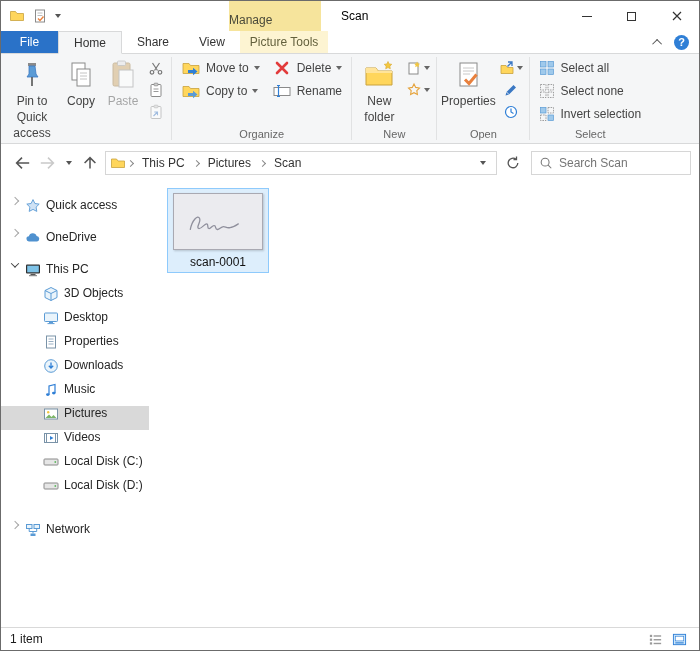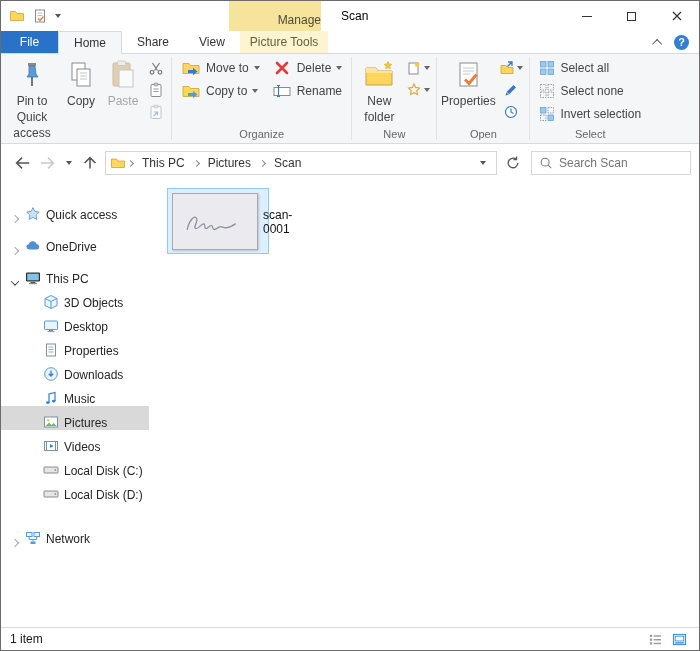--- a/index.html
+++ b/index.html
@@ -6,21 +6,21 @@
   html,body { width:700px; height:651px; }
   body { font-family:"Liberation Sans", sans-serif; font-size:12px; color:#1a1a1a; background:#fff; }
 
   .window { width:700px; height:651px; border:1px solid #6b6b6b; background:#fff; display:flex; flex-direction:column; position:relative; }
 
   
   .titlebar { height:30px; display:flex; align-items:center; position:relative; background:#fff; flex:0 0 auto; }
   .qat { display:flex; align-items:center; gap:7px; padding-left:8px; }
   .qat .icon16 { width:16px; height:16px; display:block; }
   .tri-down { width:0; height:0; border-left:3.5px solid transparent; border-right:3.5px solid transparent; border-top:4px solid #555; }
-  .manage-tab { position:absolute; left:228px; top:0; width:92px; height:30px; background:var(--manage-yellow,#f6e49c); display:flex; align-items:flex-end; justify-content:flex-end; padding-bottom:4px; color:#4a4a3a; }
+  .manage-tab { position:absolute; left:228px; top:0; width:92px; height:30px; background:var(--manage-yellow,#f6e49c); display:flex; align-items:flex-end; justify-content:flex-start; padding-bottom:4px; color:#4a4a3a; }
   .window-title { position:absolute; left:340px; top:0; height:30px; display:flex; align-items:center; color:#000; }
   .win-controls { margin-left:auto; display:flex; height:30px; }
   .win-btn { width:45px; height:30px; display:flex; align-items:center; justify-content:center; }
   .min-glyph { width:10px; height:1px; background:#333; display:block; }
   .max-glyph { width:9px; height:9px; border:1px solid #333; display:block; }
 
   
   .tabrow { height:23px; display:flex; align-items:stretch; background:#fff; border-bottom:1px solid #d8d9da; flex:0 0 auto; }
   .file-tab { width:57px; background:var(--file-tab-blue,#2a72c8); color:#fff; display:flex; align-items:center; justify-content:center; }
   .tab { padding:0 15px; display:flex; align-items:center; color:#333; }
@@ -56,34 +56,34 @@
   .crumb-sep { width:5px; height:5px; border-right:1.2px solid #888; border-top:1.2px solid #888; transform:rotate(45deg); margin:0 2px; }
   .crumb-dd { margin-left:auto; padding:0 6px; display:flex; align-items:center; height:100%; }
   .refresh-btn { width:24px; height:24px; display:flex; align-items:center; justify-content:center; margin-right:6px; }
   .searchbox { width:160px; height:24px; border:1px solid #d6d6d6; display:flex; align-items:center; padding:0 7px; gap:6px; background:#fff; }
   .searchbox input { border:none; outline:none; width:100%; font-family:"Liberation Sans",sans-serif; font-size:12px; color:#be185d; background:transparent; }
   .searchbox input::placeholder { color:#757575; opacity:1; }
 
   
   .main { flex:1; display:flex; overflow:hidden; }
   .sidebar { width:148px; flex:0 0 148px; padding-top:16px; overflow:hidden; }
-  .nav-row { height:24px; display:flex; align-items:flex-end; color:#262626; cursor:default; }
+  .nav-row { height:24px; display:flex; align-items:flex-start; color:#262626; cursor:default; }
   .nav-row.gap-after { margin-bottom:8px; }
   .nav-row.gap-before { margin-top:20px; }
   .nav-row.selected { background:var(--nav-selected,#d9d9d9); }
   .nav-chev { width:16px; margin-left:6px; display:flex; align-items:center; justify-content:center; flex:0 0 16px; }
   .lvl1 .nav-chev { margin-left:24px; }
   .chev-r { width:6px; height:6px; border-right:1.3px solid #a6a6a6; border-top:1.3px solid #a6a6a6; transform:rotate(45deg); display:block; }
   .chev-d { width:6px; height:6px; border-right:1.5px solid #404040; border-bottom:1.5px solid #404040; transform:rotate(45deg) translate(-1px,-1px); display:block; }
   .nav-icon { width:16px; height:16px; margin:0 5px 0 2px; flex:0 0 16px; }
   .nav-icon svg { width:16px; height:16px; display:block; }
   .nav-label { white-space:nowrap; overflow:hidden; }
 
   .content { flex:1; position:relative; background:#fff; }
-  .file-tile { position:absolute; left:18px; top:6px; width:102px; padding:4px 4px 3px; background:var(--selection-fill,#ddeefc); border:1px solid var(--selection-border,#8ecafc); display:flex; flex-direction:row; align-items:center; gap:5px; }
+  .file-tile { position:absolute; left:18px; top:6px; width:102px; padding:4px 4px 3px; background:var(--selection-fill,#ddeefc); border:1px solid var(--selection-border,#8ecafc); display:flex; flex-direction:column; align-items:center; gap:5px; }
   .thumb { width:90px; height:57px; background:#ebebef; border:1px solid #a9a9b2; box-shadow:1px 1px 2px rgba(0,0,0,.18); display:flex; align-items:center; justify-content:center; }
   .thumb svg { width:84px; height:48px; display:block; }
   .file-name { font-size:12px; color:#111; }
 
   
   .statusbar { height:23px; border-top:1px solid #d9d9d9; display:flex; align-items:center; padding:0 10px 0 9px; flex:0 0 auto; background:#fff; }
   .view-toggles { margin-left:auto; display:flex; gap:4px; }
   .view-btn { width:20px; height:18px; display:flex; align-items:center; justify-content:center; }
   .view-btn svg { width:15px; height:15px; display:block; }
 </style>

